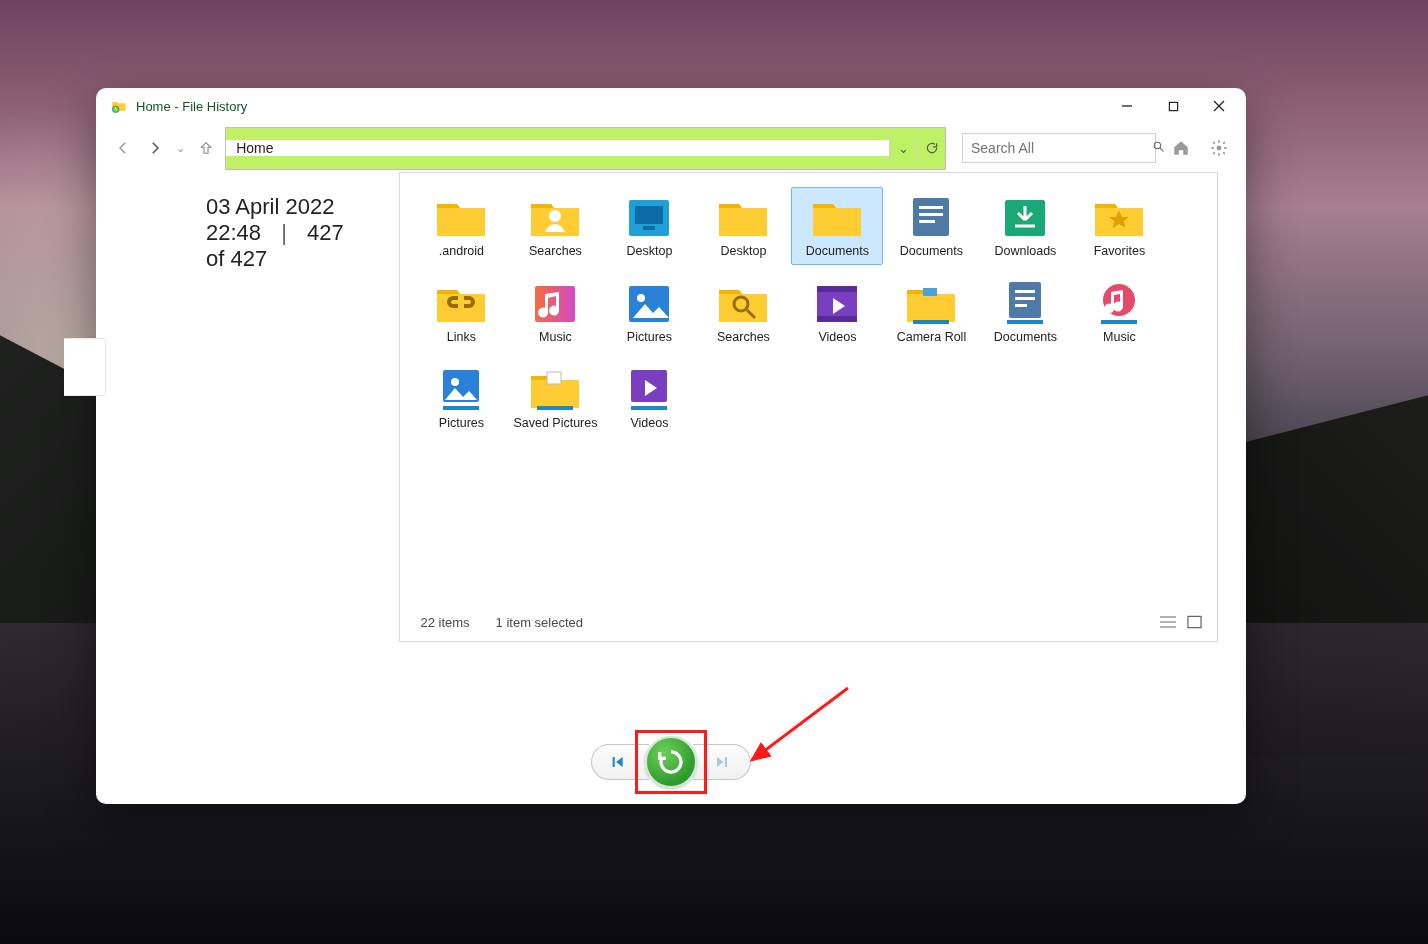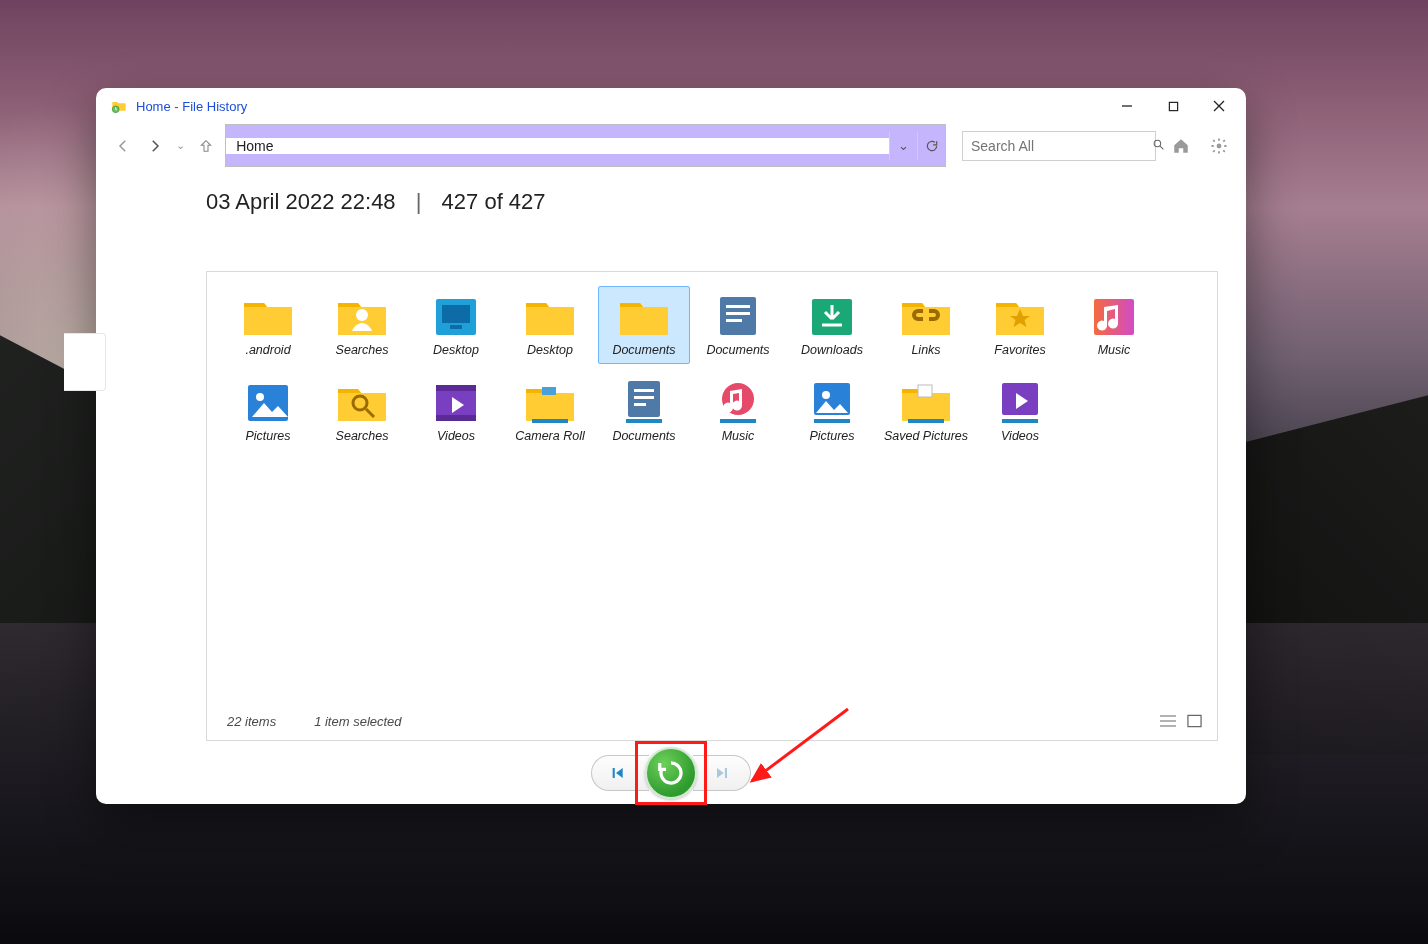--- a/index.html
+++ b/index.html
@@ -41,21 +41,21 @@
     background: #ffffff;
     border-radius: 10px;
     box-shadow: 0 18px 50px rgba(0,0,0,.45);
     display: flex; flex-direction: column;
   }
   .titlebar {
     height: 36px;
     display: flex; align-items: center;
     padding: 0 4px 0 14px;
     font-size: 13px;
-    color: #1d4ed8;
+    color: #14532d;
   }
   .titlebar .app-icon {
     width: 18px; height: 18px; margin-right: 8px;
     display:inline-flex; align-items:center; justify-content:center;
   }
   .titlebar .title { flex: 0 0 auto; }
   .titlebar .spacer { flex:1; }
   .win-controls { display:flex; }
   .win-btn {
     width: 46px; height: 36px;
@@ -74,21 +74,21 @@
     display:flex; align-items:center; justify-content:center;
     color:#777; font-size:18px;
   }
   .nav-btn.enabled { color:#333; }
   .sep-caret { color:#999; font-size:11px; margin:0 2px; }
   .address-wrap {
     flex: 1;
     height: 43px;
     border: 1px solid #bfbfbf;
     display:flex; align-items:center;
-    background:#c4b5fd;
+    background:#bef264;
   }
   .address-input {
     flex:1; border:none; outline:none;
     padding: 0 10px; font-size: 14px; color:#222;
   }
   .addr-btn {
     width: 28px; height: 28px;
     display:flex; align-items:center; justify-content:center;
     border-left:1px solid #d0d0d0;
     color:#555; font-size:13px;
@@ -102,21 +102,21 @@
   }
   .search-input { flex:1; border:none; outline:none; font-size:14px; }
   .search-icon { color:#666; font-size:14px; }
   .toolbar-icon {
     width:26px; height:26px; margin-left:6px;
     display:flex; align-items:center; justify-content:center;
     color:#8a8a8a; font-size:18px;
   }
 
   .content {
-    flex:1; display:flex; flex-direction:column;
+    flex:1; display:flex; 
     padding: 0 28px 0 110px;
     position:relative;
     gap:42px;
   }
   .sidebar-stub {
     position:absolute; left:-32px; top:166px;
     width: 42px; height: 58px;
     background:#fff;
     border:1px solid #e6e6e6;
     border-left:none;
@@ -125,21 +125,21 @@
   .timestamp-line {
     padding: 22px 0 14px 0;
     font-size: 22px; color:#222;
   }
   .ts-sep { margin: 0 14px; color:#666; }
   .file-pane {
     border:1px solid #d9d9d9;
     height: 470px;
     padding: 12px 6px 4px 14px;
     position:relative;
-    display:flex; flex-direction:column;font-style:italic;
+    display:flex; flex-direction:column;
   }
   .grid {
     flex:1;
     display:flex; flex-wrap:wrap;
     align-content:flex-start;
     gap: 0;
     overflow:hidden;
   }
   .item {
     width: 92px;
@@ -162,21 +162,21 @@
     display:flex; align-items:center; justify-content:center;
   }
   .item-label { word-wrap:break-word; min-height:16px; }
 
   .statusbar {
     height: 30px;
     display:flex; align-items:center;
     font-size:13px; color:#4a4a4a;
     padding: 0 6px;
   }
-  .statusbar .count { margin-right: 38px; }
+  .statusbar .count { margin-right: 26px; }
   .statusbar .spacer { flex:1; }
   .view-toggle {
     width:22px; height:20px;
     display:flex; align-items:center; justify-content:center;
     margin-left:4px; color:#666;
   }
 
   .restore-bar {
     height: 84px;
     display:flex; align-items:center; justify-content:center;
@@ -388,34 +388,34 @@
                 <line x1="18" y1="34" x2="38" y2="34" stroke="#fff" stroke-width="3"></line>
               </svg>
             </div>
             <div class="item-label">Downloads</div>
           </div>
           <div class="item">
             <div class="icon-box">
               <svg viewBox="0 0 56 48">
                 <path d="M4 12h20l3 4h25v28H4z" fill="#ffcc33"></path>
                 <path d="M4 12h20l3 4H4z" fill="#f5b400"></path>
+                <path d="M28 18l3 7h7l-5.5 4 2 7L28 32l-6.5 4 2-7L18 25h7z" fill="#e0a000"></path>
+              </svg>
+            </div>
+            <div class="item-label">Favorites</div>
+          </div>
+          <div class="item">
+            <div class="icon-box">
+              <svg viewBox="0 0 56 48">
+                <path d="M4 12h20l3 4h25v28H4z" fill="#ffcc33"></path>
+                <path d="M4 12h20l3 4H4z" fill="#f5b400"></path>
                 <path d="M20 30a6 6 0 0 1 0-12h5v4h-5a2 2 0 0 0 0 4h5v4zm16-12a6 6 0 0 1 0 12h-5v-4h5a2 2 0 0 0 0-4h-5v-4z" fill="#9a6b00"></path>
               </svg>
             </div>
             <div class="item-label">Links</div>
-          </div>
-          <div class="item">
-            <div class="icon-box">
-              <svg viewBox="0 0 56 48">
-                <path d="M4 12h20l3 4h25v28H4z" fill="#ffcc33"></path>
-                <path d="M4 12h20l3 4H4z" fill="#f5b400"></path>
-                <path d="M28 18l3 7h7l-5.5 4 2 7L28 32l-6.5 4 2-7L18 25h7z" fill="#e0a000"></path>
-              </svg>
-            </div>
-            <div class="item-label">Favorites</div>
           </div>
           <div class="item">
             <div class="icon-box">
               <svg viewBox="0 0 56 48">
                 <rect x="8" y="8" width="40" height="36" rx="2" fill="url(#gm)"></rect>
                 <defs>
                   <linearGradient id="gm" x1="0" x2="1">
                     <stop offset="0" stop-color="#f46b3f"></stop>
                     <stop offset="1" stop-color="#d14bc7"></stop>
                   </linearGradient>

